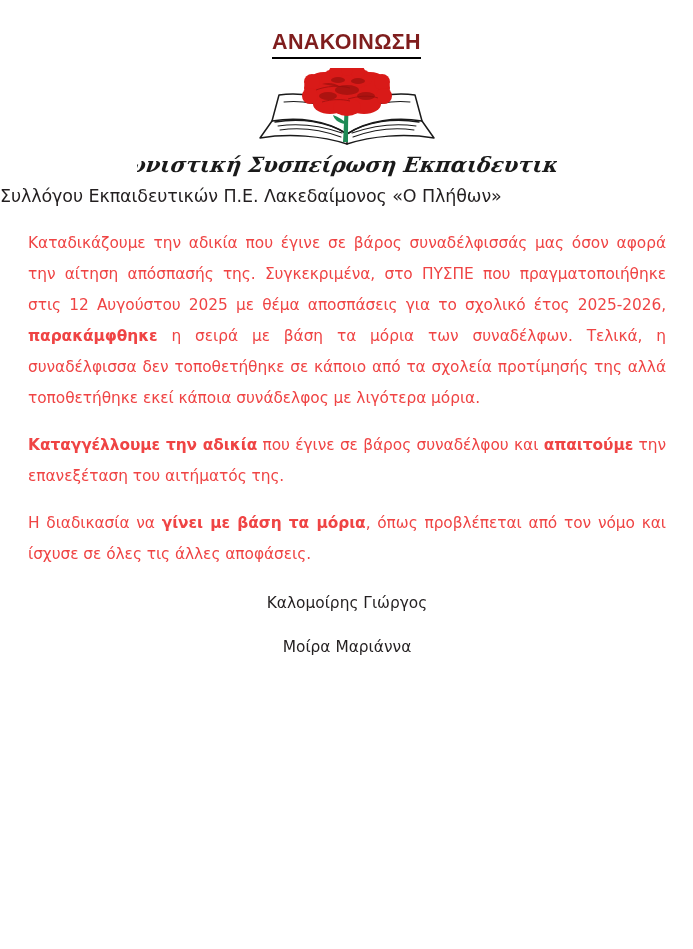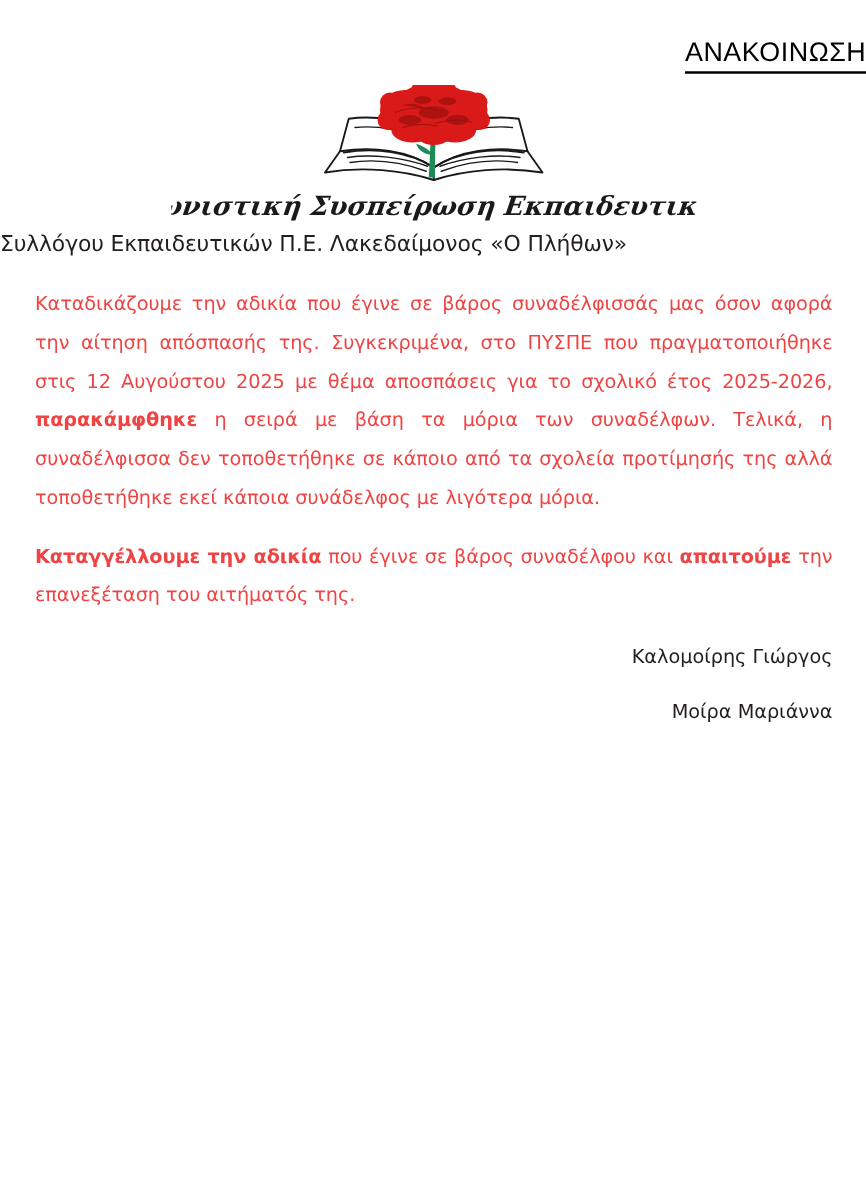--- a/index.html
+++ b/index.html
@@ -17,26 +17,26 @@
   .page {
     position: relative;
     width: 693px;
     height: 949px;
     background: #ffffff;
     box-sizing: border-box;
   }
 
   
   .doc-title {
-    text-align: right;
+    text-align: center;
     font-family: "Liberation Sans", sans-serif;
-    font-weight: normal;
+    font-weight: bold;
     font-size: 21.5px;
     letter-spacing: 0.4px;
-    color: #000000;
+    color: #7f1d1d;
     padding-top: 32px;
     line-height: 1;
   }
   .doc-title span {
     border-bottom: 2.4px solid #000;
     padding-bottom: 3px;
   }
 
   .logo-wrap {
     margin-top: 14px;
@@ -83,21 +83,21 @@
     letter-spacing: -0.05px;
   }
   p.para b {
     font-weight: bold;
   }
   p.signature {
     margin: 0 0 18px 0;
     font-family: "DejaVu Sans", sans-serif;
     font-size: 15.4px;
     line-height: 26px;
-    text-align: right;
+    text-align: center;
     color: #231f20;
   }
   .sig-block { margin-top: 20px; }
 </style>
 </head>
 <body>
 
 <div class="page">
 
   <div class="doc-title">
@@ -164,20 +164,21 @@
     <svg class="logo-script" viewBox="0 0 420 34">
       <text x="210" y="25" text-anchor="middle" font-family="'DejaVu Serif', serif" font-size="21" font-style="italic" font-weight="bold" fill="#1a1a1a" transform="skewX(-8)">Αγωνιστική Συσπείρωση Εκπαιδευτικών</text>
     </svg>
   </div>
 
   <div class="subtitle">Συλλόγου Εκπαιδευτικών Π.Ε. Λακεδαίμονος «Ο Πλήθων»</div>
 
   <div class="body-area">
     <p class="para"><span>Καταδικάζουμε την αδικία που έγινε σε βάρος συναδέλφισσάς μας όσον αφορά την αίτηση απόσπασής της. Συγκεκριμένα, στο ΠΥΣΠΕ που πραγματοποιήθηκε στις 12 Αυγούστου 2025 με θέμα αποσπάσεις για το σχολικό έτος 2025-2026, </span><b>παρακάμφθηκε</b><span> η σειρά με βάση τα μόρια των συναδέλφων. Τελικά, η συναδέλφισσα δεν τοποθετήθηκε σε κάποιο από τα σχολεία προτίμησής της αλλά τοποθετήθηκε εκεί κάποια συνάδελφος με λιγότερα μόρια.</span></p>
     <p class="para"><b>Καταγγέλλουμε την αδικία</b><span> που έγινε σε βάρος συναδέλφου και </span><b>απαιτούμε</b><span> την επανεξέταση του αιτήματός της.</span></p>
+    <p class="para"><span>Η διαδικασία να </span><b>γίνει με βάση τα μόρια</b><span>, όπως προβλέπεται από τον νόμο και ίσχυσε σε όλες τις άλλες αποφάσεις.</span></p>
 
     <div class="sig-block">
       <p class="signature">Καλομοίρης Γιώργος</p>
       <p class="signature">Μοίρα Μαριάννα</p>
     </div>
   </div>
 
 </div>
 
 </body></html>

